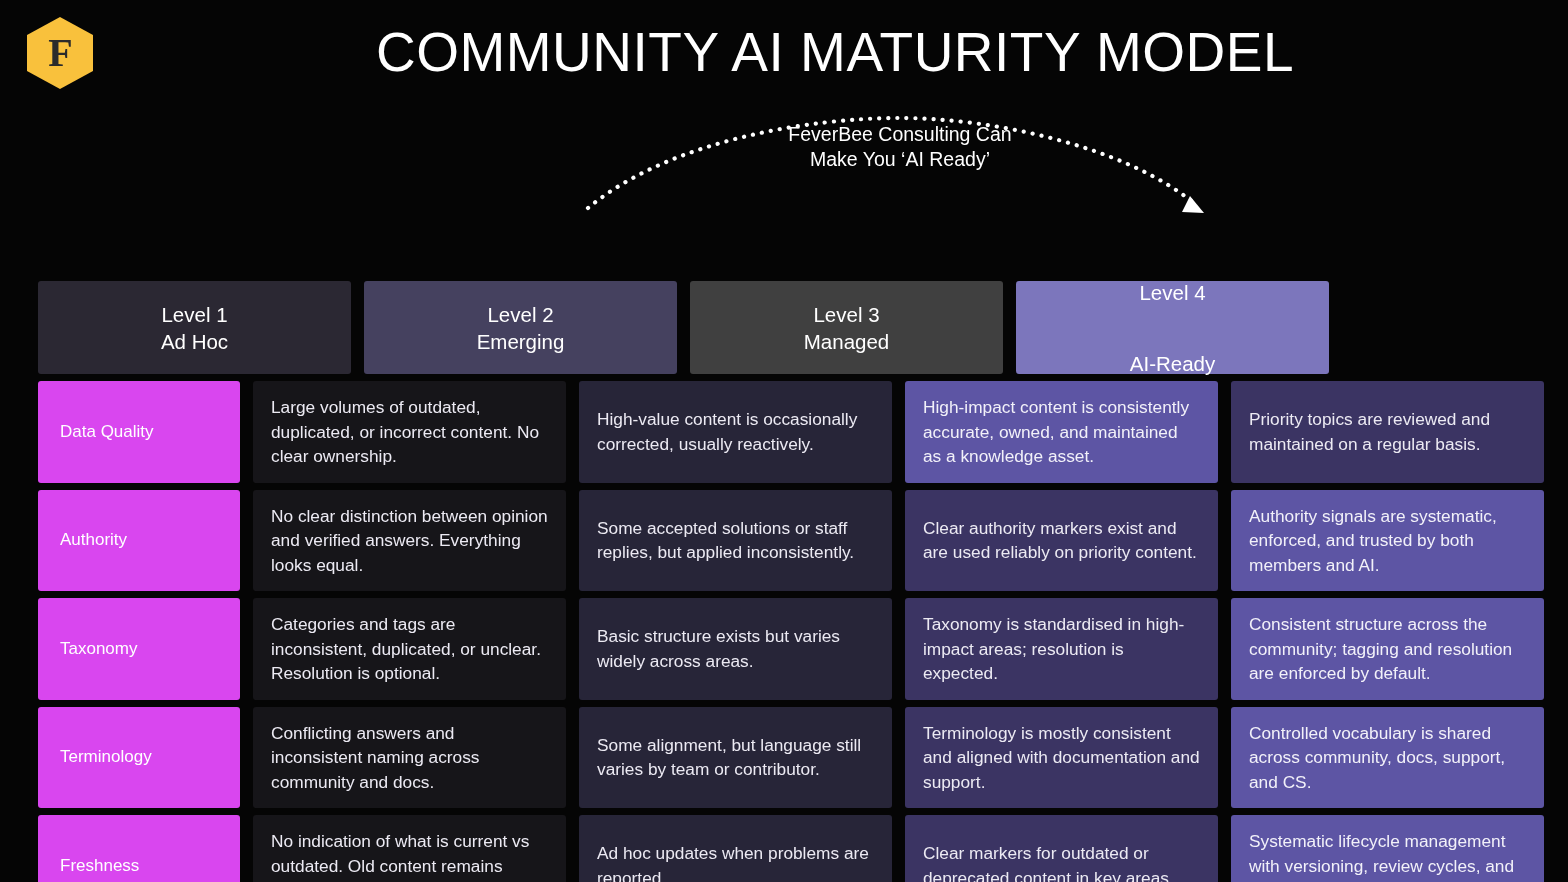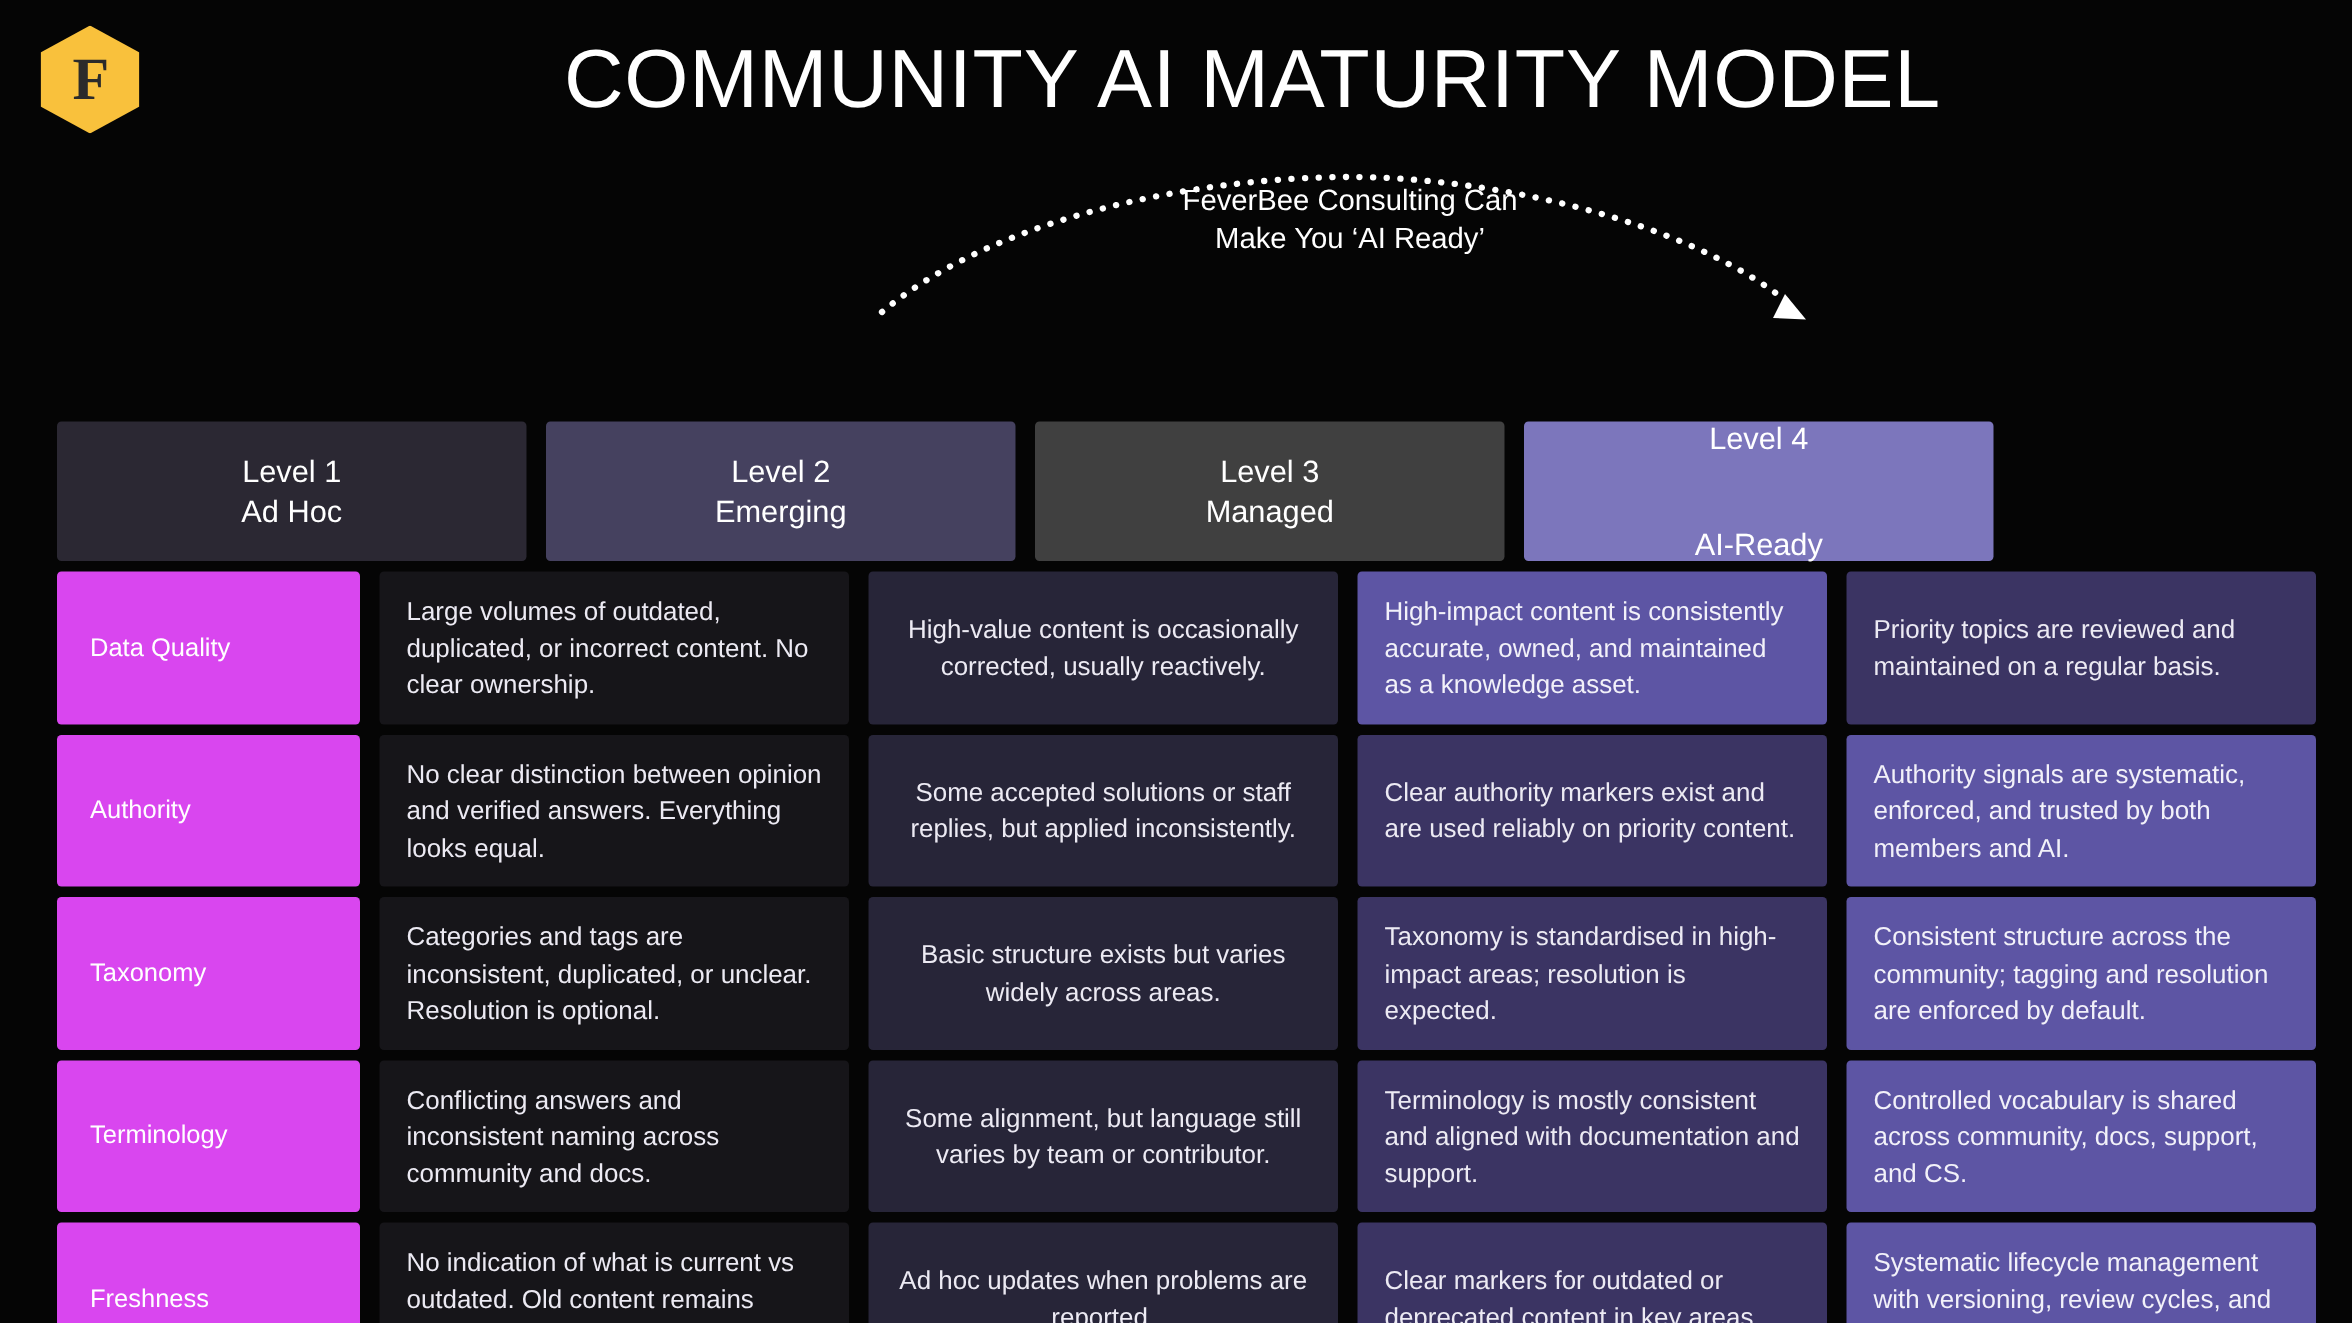--- a/index.html
+++ b/index.html
@@ -118,21 +118,21 @@
 
   .cell {
     border-radius: 3px;
     padding: 14px 18px;
     display: flex;
     align-items: center;
   }
 
   .col-dim   { width: 202px; flex: 0 0 202px; }
   .col-l1    { width: 313px; flex: 0 0 313px; }
-  .col-l2    { width: 313px; flex: 0 0 313px; text-align: center; }
+  .col-l2    { width: 313px; flex: 0 0 313px; }
   .col-l3    { width: 313px; flex: 0 0 313px; }
   .col-l4    { width: 313px; flex: 0 0 313px; }
 
   
   .row-head .cell {
     height: 93px;
     justify-content: center;
     text-align: center;
     padding: 10px 14px;
   }

